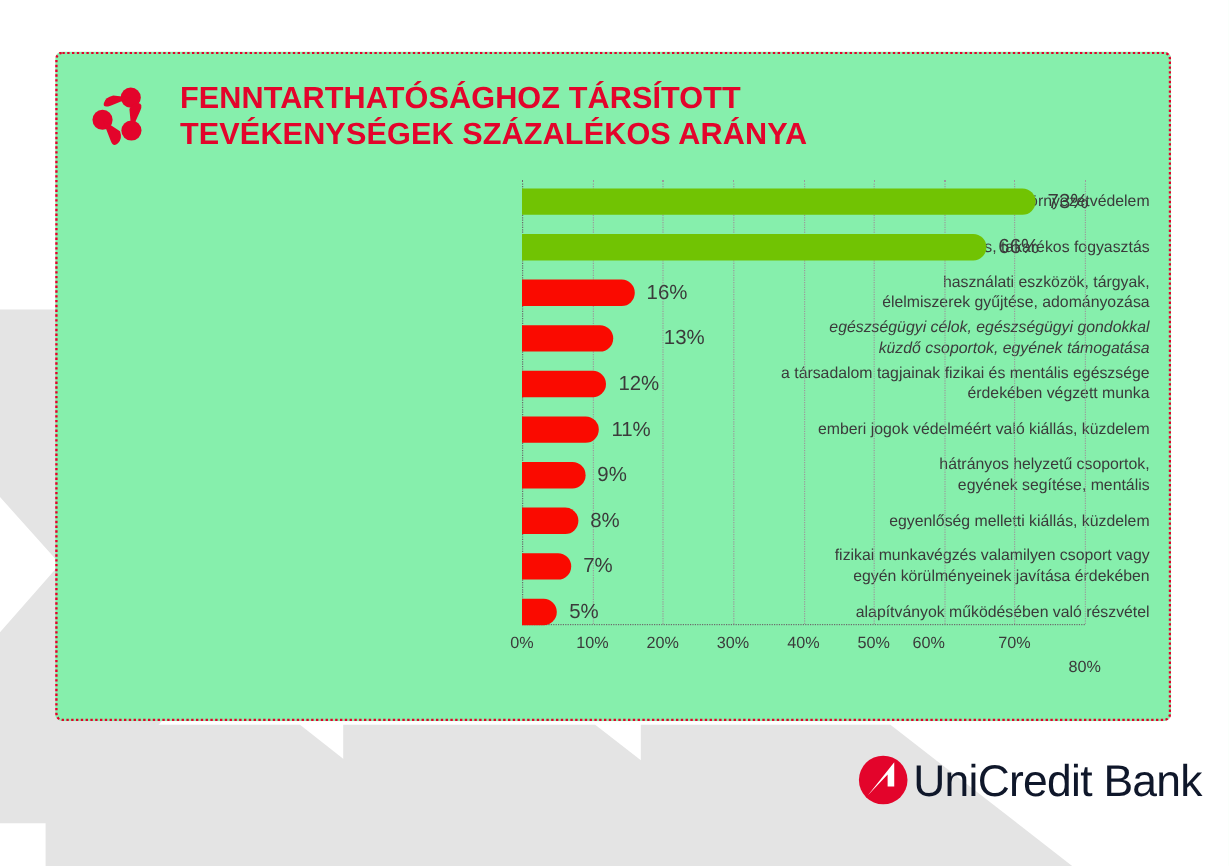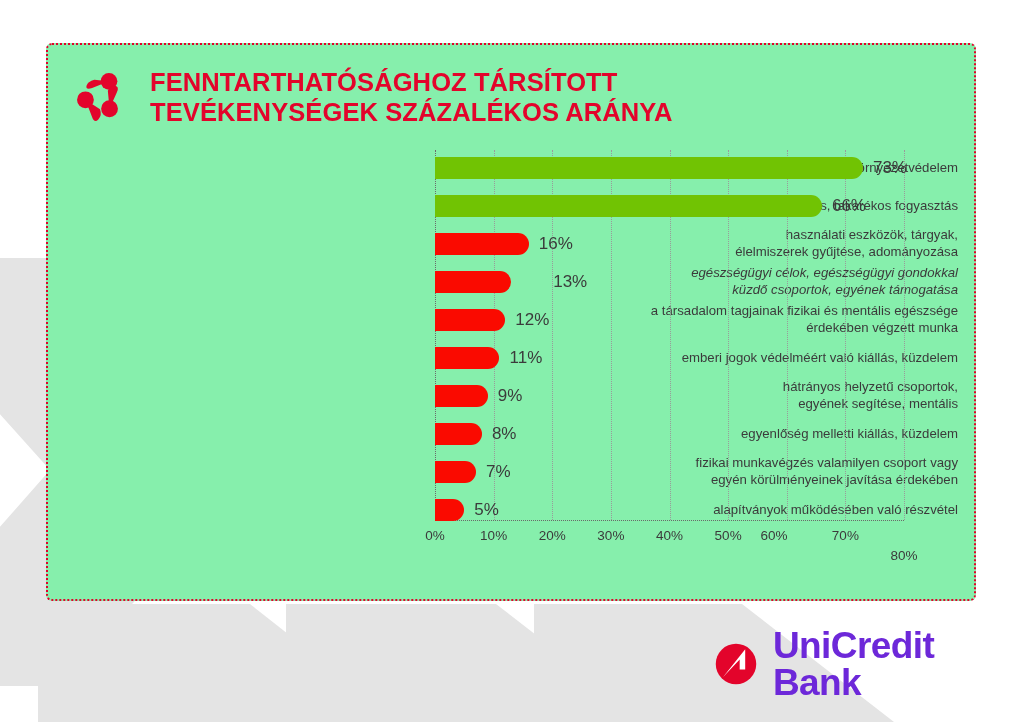--- a/index.html
+++ b/index.html
@@ -144,25 +144,25 @@
   #unicredit-logo {
     position: absolute;
     left: 713px;
     top: 627px;
     display: flex;
     align-items: center;
     z-index: 3;
   }
   #unicredit-logo .uc-mark { width: 46px; height: 46px; flex: 0 0 auto; }
   #unicredit-logo .uc-word {
-    color: #6d28d9;
+    color: #0f172a;
     font-size: 37px;
-    font-weight: bold;
+    font-weight: normal;
     letter-spacing: -0.6px;
-    margin-left: 14px;
+    margin-left: 2px;
     line-height: 1;
   }
 </style>
 </head>
 <body>
 
 <svg id="bg-chevrons" viewBox="0 0 1024 722" width="1024" height="722" aria-hidden="true">
   <polygon points="-140,258 60,258 250,470 60,686 -140,686 50,470" fill="#E4E4E4"></polygon>
   <polygon points="60,610 300,610 430,722 300,722 60,722" fill="#E4E4E4" opacity="0"></polygon>
   <polygon points="38,604 250,604 400,722 38,722" fill="#E4E4E4"></polygon>

